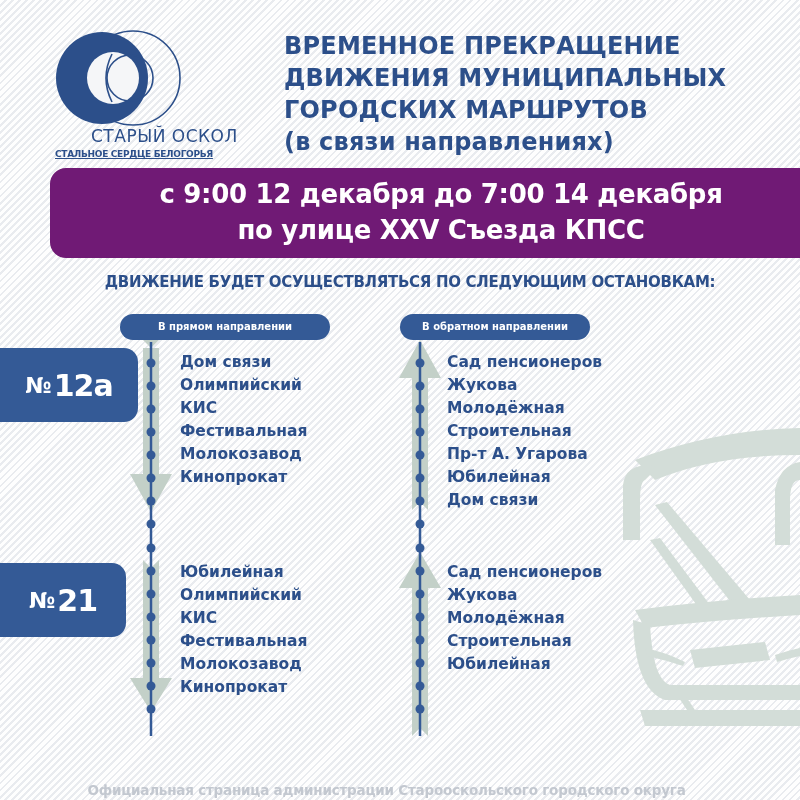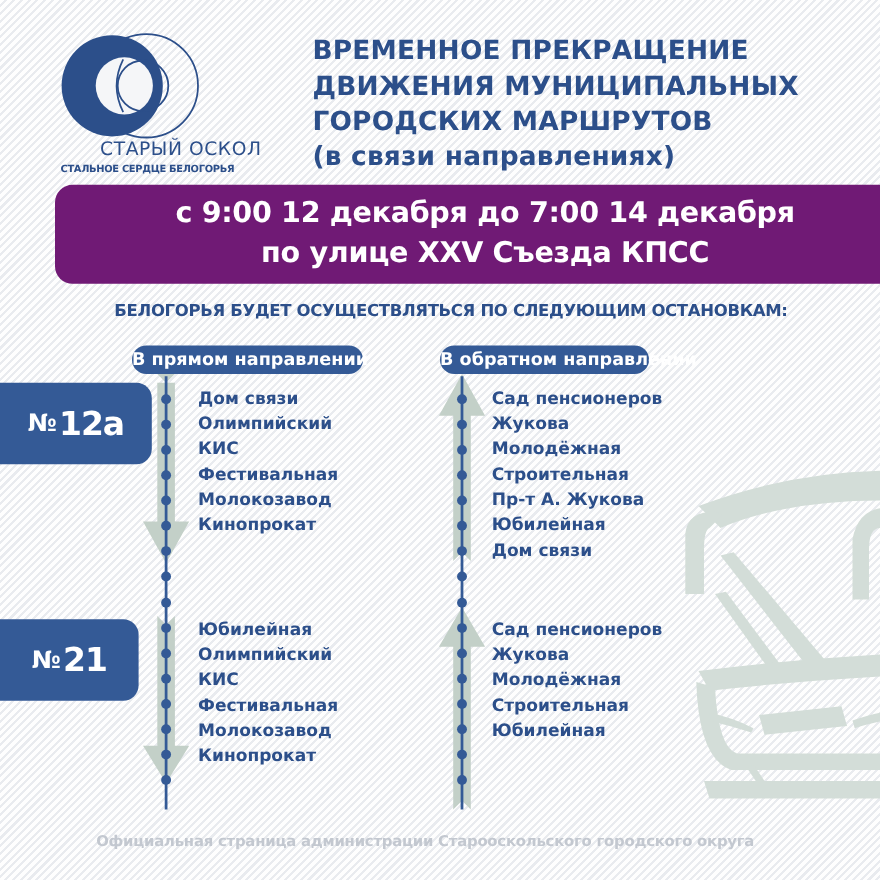--- a/index.html
+++ b/index.html
@@ -10,53 +10,53 @@
     background-image: repeating-linear-gradient(135deg, rgba(255,255,255,0.9) 0px, rgba(255,255,255,0.9) 3px, rgba(225,228,233,0.6) 3px, rgba(225,228,233,0.6) 5px);
     position:relative;
     color:#2c4f8a;
   }
   .abs { position:absolute; }
 
   
   #logo { left:40px; top:28px; width:200px; height:130px; }
   #logo-svg { position:absolute; left:10px; top:0; }
   #logo-name { position:absolute; left:15px; top:98px; font-size:17px; color:#2c4f8a; letter-spacing:0.5px; font-weight:normal; white-space:nowrap;margin-left:36px; }
-  #logo-tagline { position:absolute; left:15px; top:121px; font-size:9px; font-weight:bold; color:#2c4f8a; white-space:nowrap; letter-spacing:-0.3px; }
+  #logo-tagline { position:absolute; left:15px; top:121px; font-size:9px; font-weight:bold; color:#2c4f8a; white-space:nowrap; letter-spacing:-0.3px;text-decoration:underline; }
 
   
   #title { left:256px; top:30px; width:520px; }
   .title-line { font-size:24px; font-weight:bold; color:#2c4f8a; line-height:32px; white-space:nowrap; letter-spacing:0.2px;margin-left:28px; }
 
   
   #banner { left:50px; top:168px; width:782px; height:90px; background:#701a75; border-radius:16px; text-align:center; color:#fff; }
   .banner-line { font-size:26px; font-weight:bold; line-height:36px; white-space:nowrap; letter-spacing:-0.3px; }
   #banner-l1 { padding-top:8px; }
 
   #stops-heading { left:40px; top:273px; width:740px; text-align:center; font-size:15px; font-weight:bold; color:#2c4f8a; letter-spacing:-0.3px; white-space:nowrap; }
 
   
-  .pill { background:#345a96; color:#fff; font-size:16px; font-weight:bold; height:26px; line-height:26px; border-radius:13px; text-align:center; white-space:nowrap; }
+  .pill { background:#345a96; color:#fff; font-size:10px; font-weight:bold; height:26px; line-height:26px; border-radius:13px; text-align:center; white-space:nowrap; }
   #pill-forward { left:120px; top:314px; width:210px; }
   #pill-backward { left:400px; top:314px; width:190px; }
 
   
   .route-badge { background:#345a96; color:#fff; border-radius:0 14px 14px 0; font-weight:bold; display:flex; align-items:center; justify-content:center; }
   .route-badge .no { font-size:22px; margin-right:2px; }
   .route-badge .num { font-size:30px; letter-spacing:-1px; }
   #badge-12a { left:0; top:348px; width:138px; height:74px; }
   #badge-21 { left:0; top:563px; width:126px; height:74px; }
 
   
   .stops { font-size:15.5px; font-weight:bold; color:#2c4f8a; line-height:23px; white-space:nowrap; }
   #stops-12a-fwd { left:180px; top:351px; }
   #stops-12a-back { left:447px; top:351px; }
   #stops-21-fwd { left:180px; top:561px; }
   #stops-21-back { left:447px; top:561px; }
 
-  #footer { left:0; top:757px; width:735px; text-align:center; font-size:13.5px; font-weight:bold; color:#c3c8d0; white-space:nowrap; letter-spacing:-0.2px;padding-left:38px; }
+  #footer { left:0; top:782px; width:735px; text-align:center; font-size:13.5px; font-weight:bold; color:#c3c8d0; white-space:nowrap; letter-spacing:-0.2px;padding-left:38px; }
 
   svg { display:block; }
 </style>
 </head>
 <body>
 
 <div class="abs" style="left:595px; top:410px; width:205px; height:320px;">
   <svg width="205" height="320" viewBox="0 0 205 320">
     <g fill="#d3ddd8">
 
@@ -102,21 +102,21 @@
   <div class="title-line">ДВИЖЕНИЯ МУНИЦИПАЛЬНЫХ</div>
   <div class="title-line">ГОРОДСКИХ МАРШРУТОВ</div>
   <div class="title-line">(в связи направлениях)</div>
 </div>
 
 <div id="banner" class="abs">
   <div id="banner-l1" class="banner-line">с 9:00 12 декабря до 7:00 14 декабря</div>
   <div class="banner-line">по улице XXV Съезда КПСС</div>
 </div>
 
-<div id="stops-heading" class="abs">БЕЛОГОРЬЯ БУДЕТ ОСУЩЕСТВЛЯТЬСЯ ПО СЛЕДУЮЩИМ ОСТАНОВКАМ:</div>
+<div id="stops-heading" class="abs">ДВИЖЕНИЕ БУДЕТ ОСУЩЕСТВЛЯТЬСЯ ПО СЛЕДУЮЩИМ ОСТАНОВКАМ:</div>
 
 <div id="pill-forward" class="abs pill">В прямом направлении</div>
 <div id="pill-backward" class="abs pill">В обратном направлении</div>
 
 <div class="abs" style="left:128px; top:340px; width:46px; height:400px;">
   <svg width="46" height="400" viewBox="0 0 46 400">
 
     <g fill="#c3d0c8">
       <path d="M15 8 L31 8 L31 134 L44 134 L23 172 L2 134 L15 134 Z"></path>
       <path d="M15 0 L23 8 L31 0 Z" fill="#c3d0c8"></path>
@@ -193,21 +193,21 @@
   <div>Фестивальная</div>
   <div>Молокозавод</div>
   <div>Кинопрокат</div>
 </div>
 
 <div id="stops-12a-back" class="abs stops">
   <div>Сад пенсионеров</div>
   <div>Жукова</div>
   <div>Молодёжная</div>
   <div>Строительная</div>
-  <div>Пр-т А. Жукова</div>
+  <div>Пр-т А. Угарова</div>
   <div>Юбилейная</div>
   <div>Дом связи</div>
 </div>
 
 <div id="stops-21-fwd" class="abs stops">
   <div>Юбилейная</div>
   <div>Олимпийский</div>
   <div>КИС</div>
   <div>Фестивальная</div>
   <div>Молокозавод</div>

